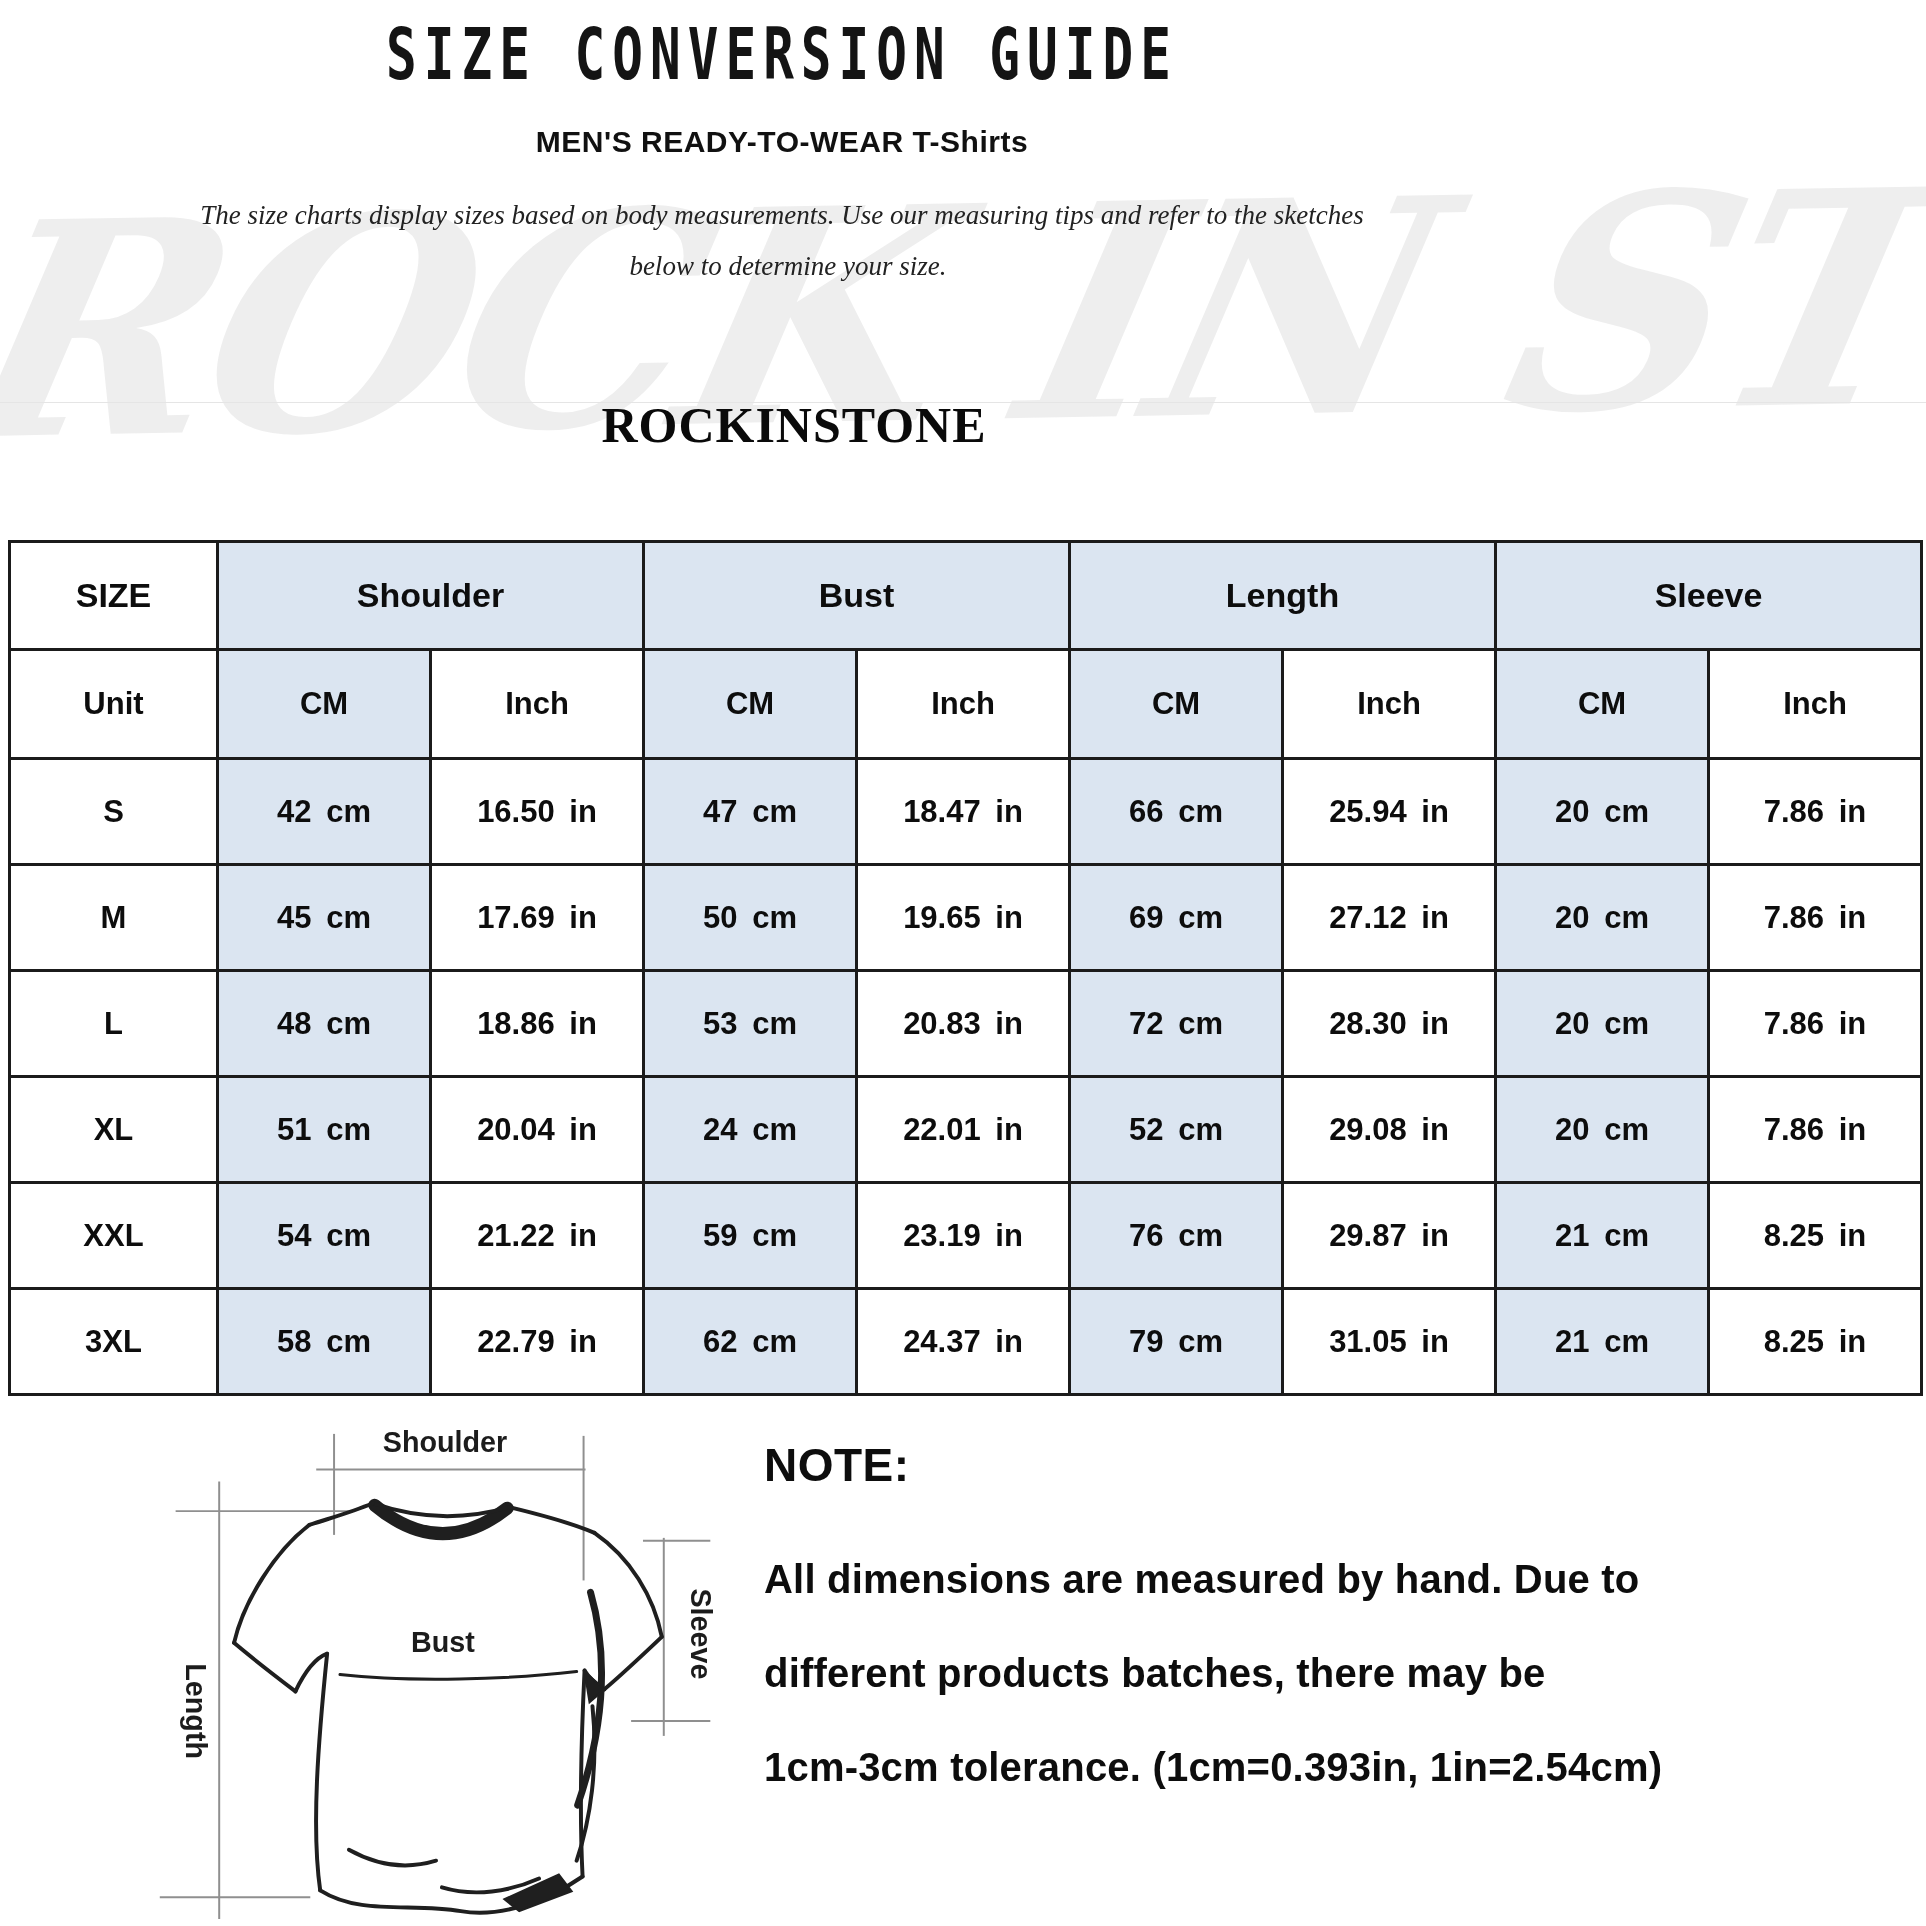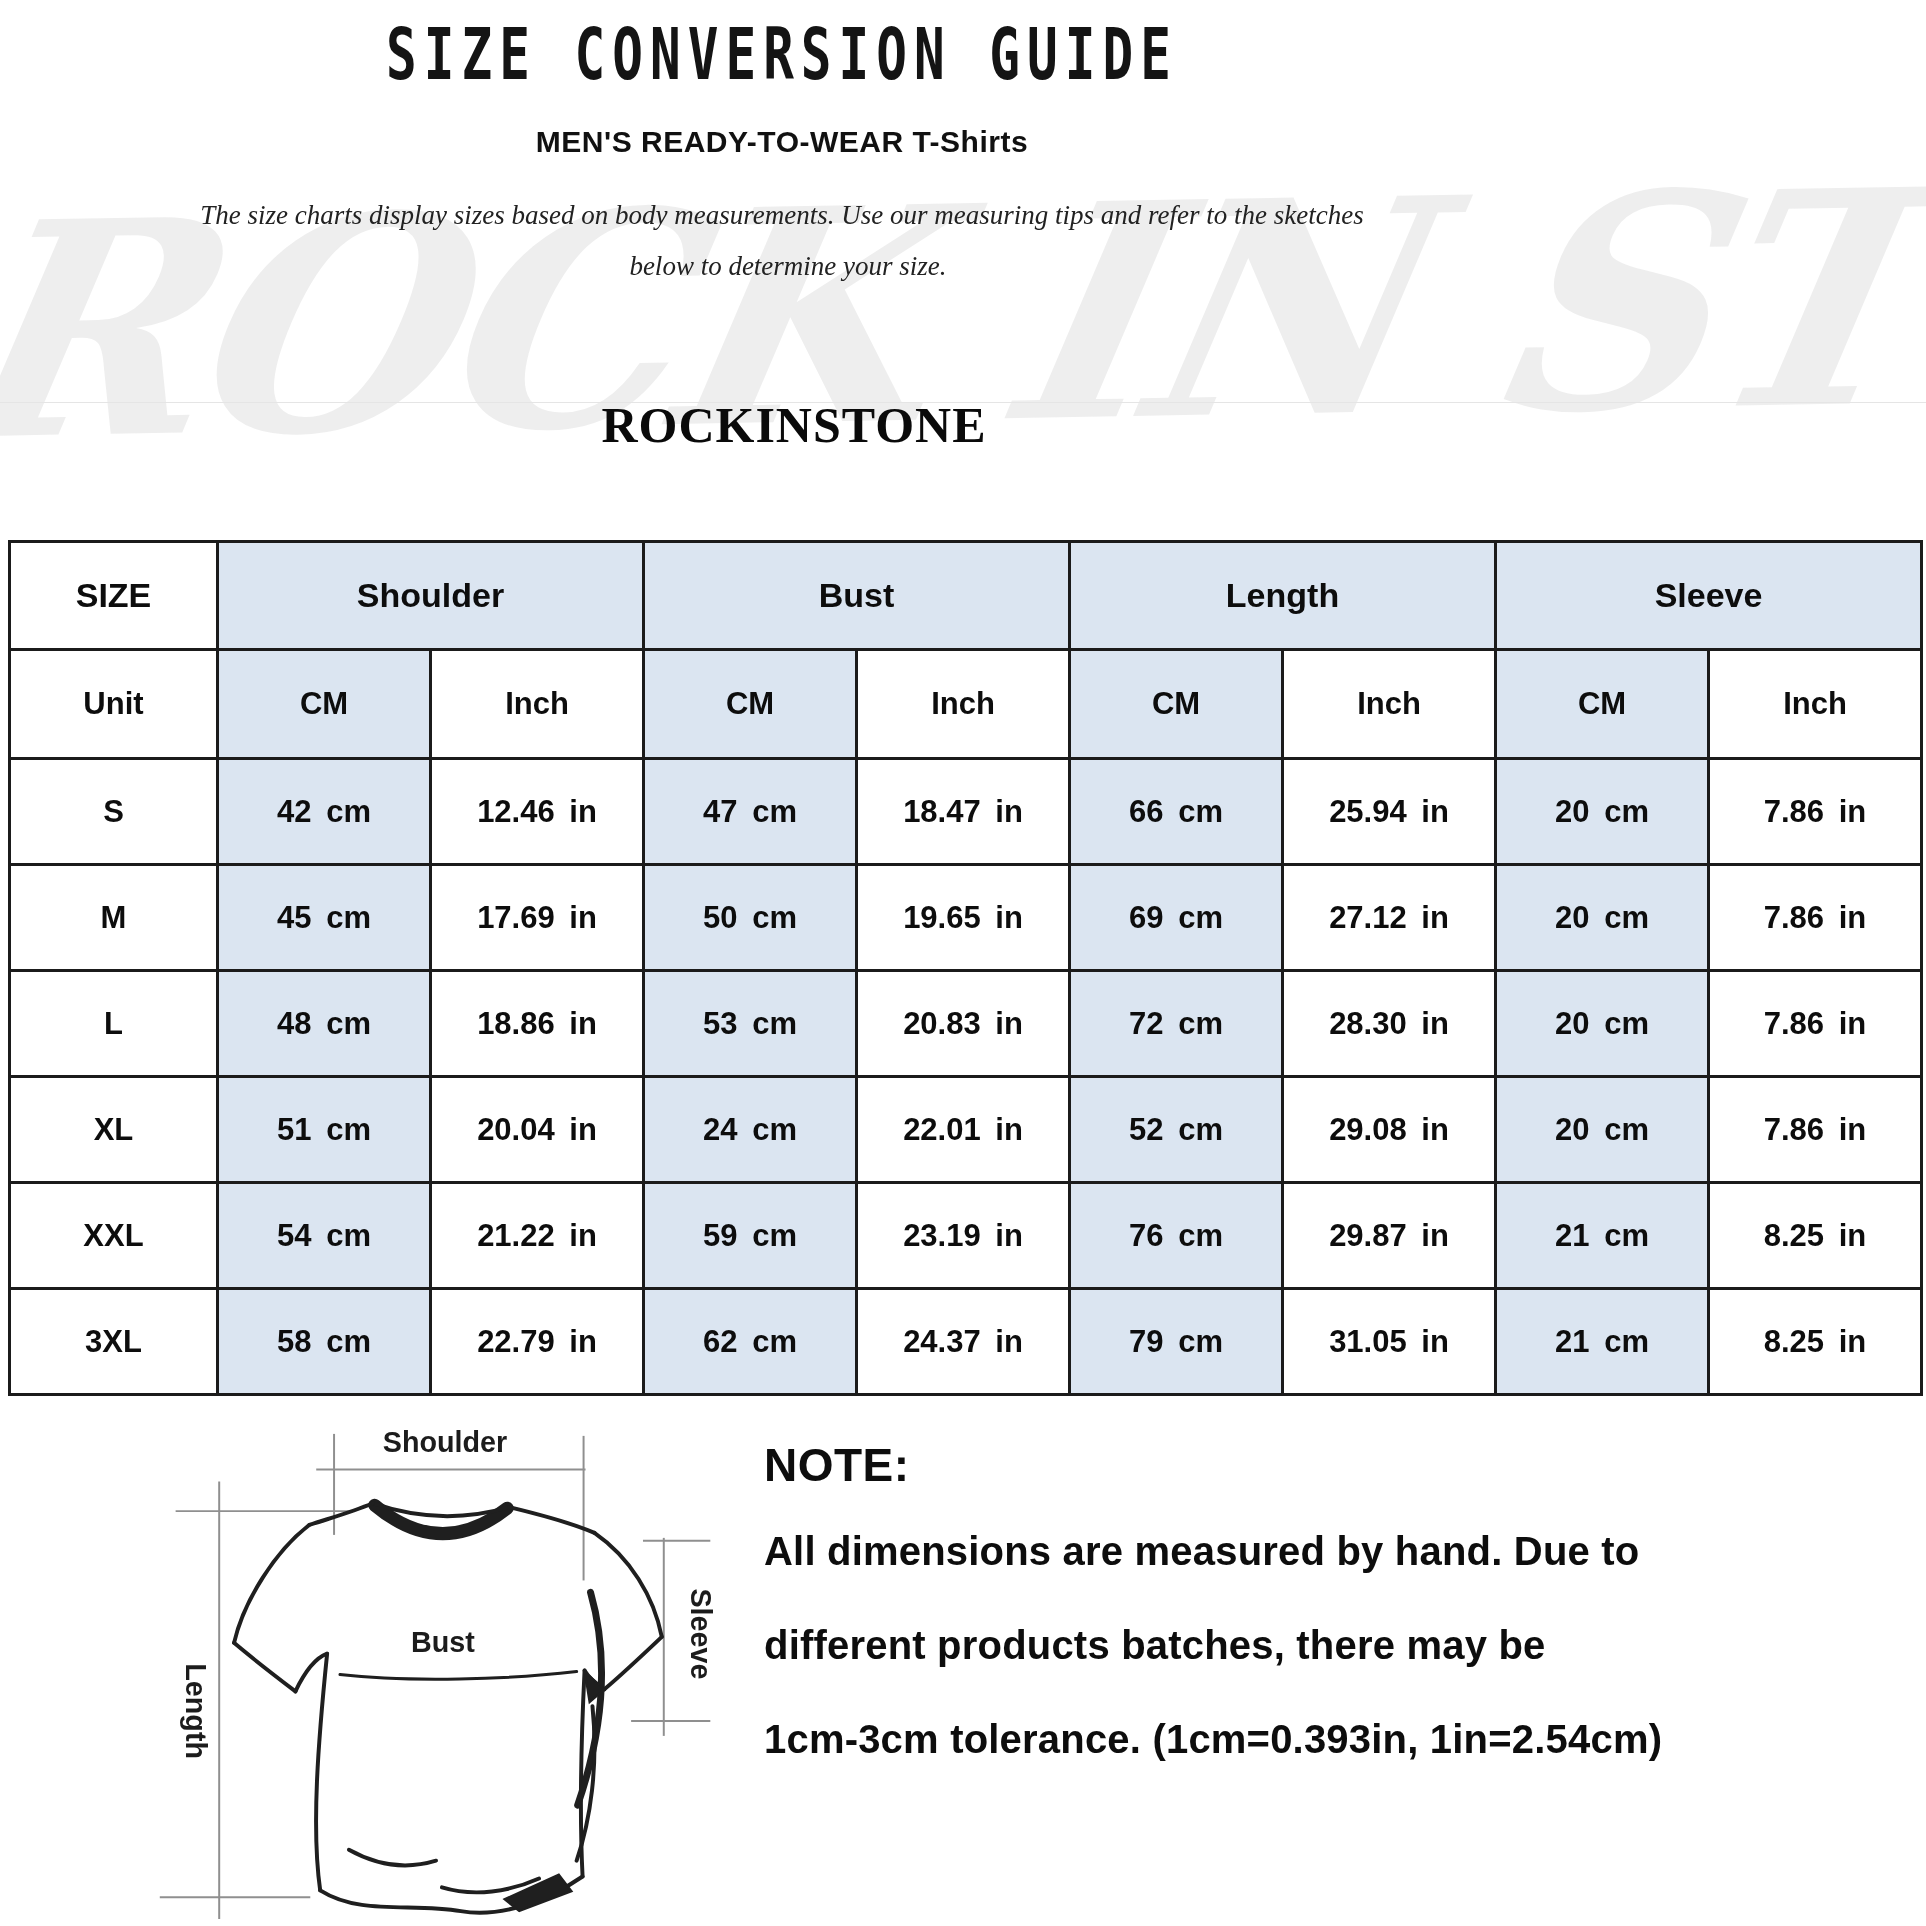--- a/index.html
+++ b/index.html
@@ -39,21 +39,21 @@
   .unit-row td{height:106px;font-size:31px;}
   .data-row td{height:103px;font-size:31px;word-spacing:6px;}
 
   
   .sketch{position:absolute;left:147px;top:1424px;width:586px;height:503px;z-index:2;}
   .sketch text{font-family:"Liberation Sans",sans-serif;font-weight:bold;
     fill:#1c1c1c;}
 
   
   .note{position:absolute;left:764px;top:1438px;width:1158px;z-index:2;}
-  .note-heading{font-size:46px;font-weight:bold;margin-bottom:12px;letter-spacing:0.5px;}
+  .note-heading{font-size:46px;font-weight:bold;margin-bottom:40px;letter-spacing:0.5px;}
   .note-line{font-size:40px;font-weight:bold;line-height:94px;letter-spacing:0.2px;
     white-space:nowrap;}
 </style>
 </head>
 <body>
 
 <div class="watermark">ROCK IN STONE</div>
 <div class="faint-line"></div>
 
 <div class="header">
@@ -91,21 +91,21 @@
     <td class="blue">CM</td>
     <td>Inch</td>
     <td class="blue">CM</td>
     <td>Inch</td>
     <td class="blue">CM</td>
     <td>Inch</td>
   </tr>
   <tr class="data-row">
     <td>S</td>
     <td class="blue">42 cm</td>
-    <td>12.46 in</td>
+    <td>16.50 in</td>
     <td class="blue">47 cm</td>
     <td>18.47 in</td>
     <td class="blue">66 cm</td>
     <td>25.94 in</td>
     <td class="blue">20 cm</td>
     <td>7.86 in</td>
   </tr>
   <tr class="data-row">
     <td>M</td>
     <td class="blue">45 cm</td>

